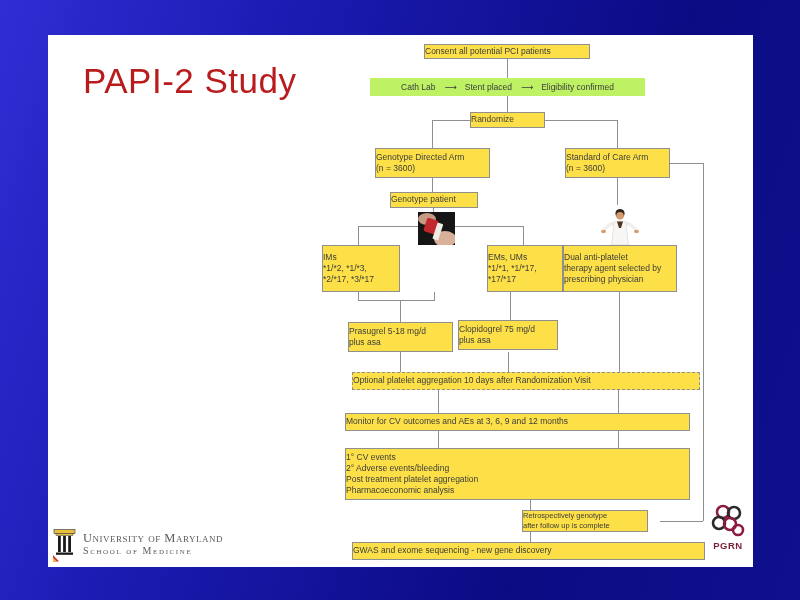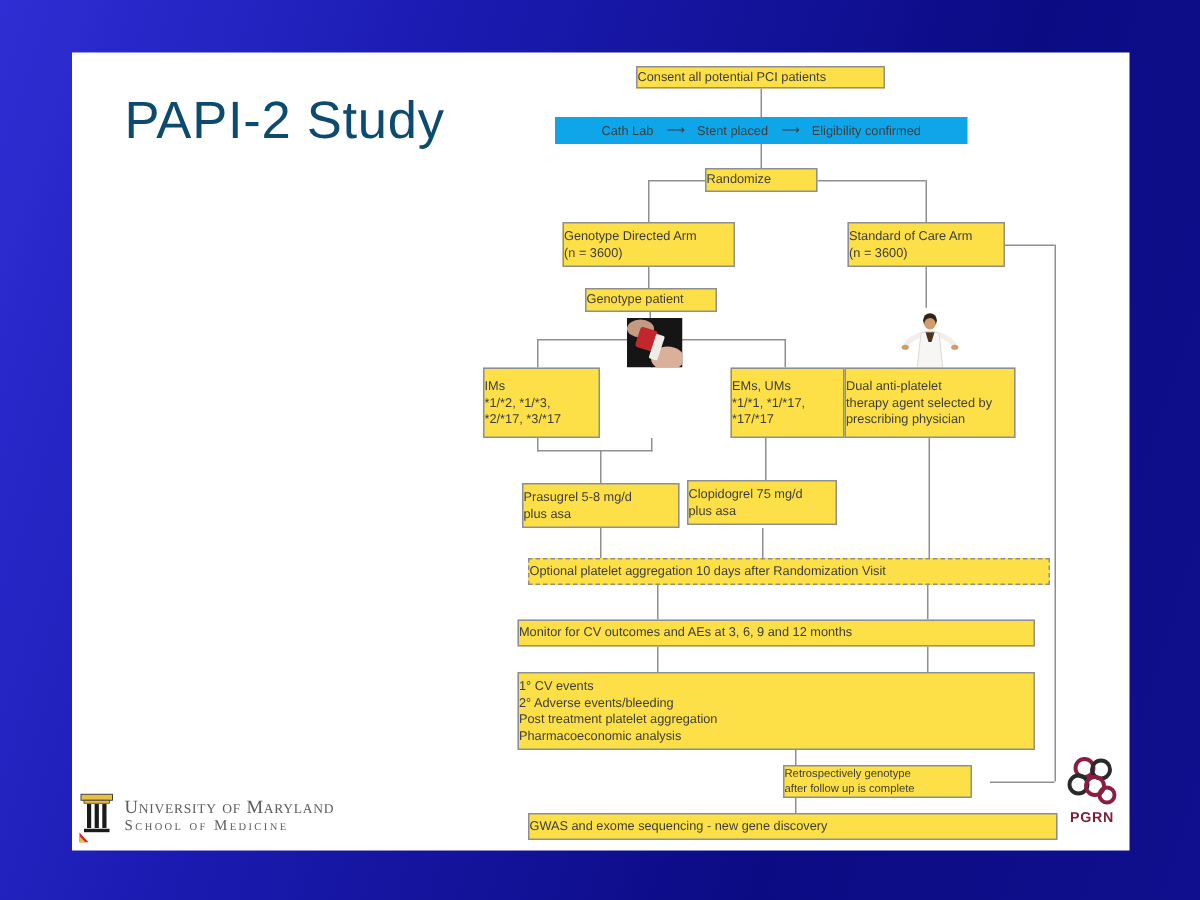--- a/index.html
+++ b/index.html
@@ -4,32 +4,32 @@
 <style>
   html,body{margin:0;padding:0;}
   .stage{
     position:relative;width:800px;height:600px;overflow:hidden;
     background:linear-gradient(108deg,#2e2ed4 0%,#1b1bb2 30%,#0b0b84 70%,#10108e 100%);
     font-family:"Liberation Sans","DejaVu Sans",sans-serif;
   }
   .slide{position:absolute;left:48px;top:35px;width:705px;height:532px;background:#ffffff;}
   .title{
     position:absolute;left:35px;top:26px;font-size:35px;letter-spacing:.5px;
-    color:#0c4a6e;font-weight:500;
+    color:#b91c1c;font-weight:500;
   }
   .ln{position:absolute;background:#8f8f8f;}
   .box{
     position:absolute;border:1px solid #8f8f8f;background:#fde047;box-sizing:border-box;
     display:flex;flex-direction:column;align-items:flex-start;justify-content:center;
     font-size:8.5px;line-height:1.3;color:#3c3c3c;text-align:center;
   }
   .box span{display:block;white-space:nowrap;}
   .dashed{border:1px dashed #8f8f8f;}
   .teal{
-    position:absolute;background:#0ea5e9;box-sizing:border-box;
+    position:absolute;background:#bef264;box-sizing:border-box;
     display:flex;align-items:center;justify-content:center;gap:9px;
     font-size:8.5px;color:#3c3c3c;
   }
   .teal .arr{font-family:"DejaVu Sans",sans-serif;letter-spacing:-1px;}
   .photo{position:absolute;}
   .retro{font-size:7.5px;}
   .umd{position:absolute;left:4px;top:491px;display:flex;align-items:center;gap:6px;}
   .umdtext{font-family:"Liberation Serif","DejaVu Serif",serif;color:#5c5c5c;}
   .umd1{font-size:12.5px;font-variant:small-caps;letter-spacing:.5px;line-height:1.05;}
   .umd2{font-size:10px;font-variant:small-caps;letter-spacing:1.6px;line-height:1.1;}
@@ -137,21 +137,21 @@
       <circle cx="20" cy="10.8" r="3.8" fill="#d49a6a"></circle>
     </svg>
 
     <div class="box" style="left:515px;top:210px;width:114px;height:47px">
       <span>Dual anti-platelet</span>
       <span>therapy agent selected by</span>
       <span>prescribing physician</span>
     </div>
 
     <div class="box" style="left:300px;top:287px;width:105px;height:30px">
-      <span>Prasugrel 5-8 mg/d</span>
+      <span>Prasugrel 5-18 mg/d</span>
       <span>plus asa</span>
     </div>
 
     <div class="box" style="left:410px;top:285px;width:100px;height:30px">
       <span>Clopidogrel 75 mg/d</span>
       <span>plus asa</span>
     </div>
 
     <div class="box dashed" style="left:304px;top:337px;width:348px;height:18px">
       <span>Optional platelet aggregation 10 days after Randomization Visit</span>

